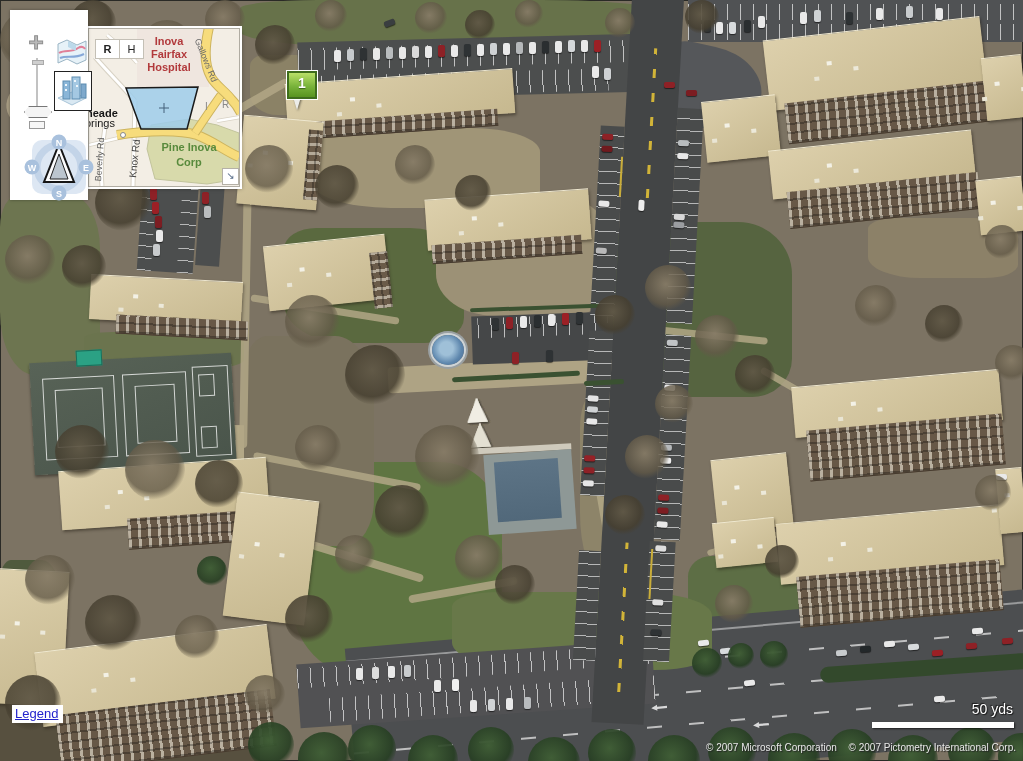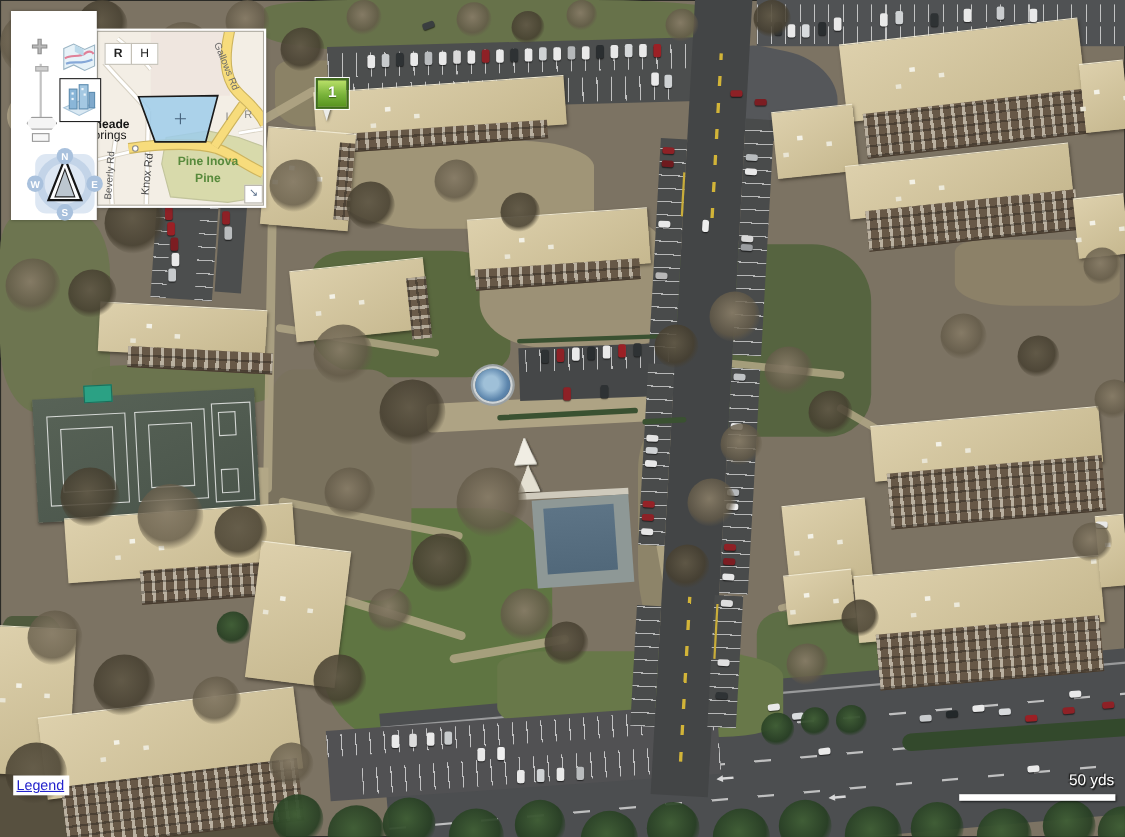--- a/index.html
+++ b/index.html
@@ -474,30 +474,39 @@
       <path d="M28,106 C60,101 92,101 108,106 C124,112 136,122 150,128" stroke="#cdb45e" stroke-width="10" fill="none"></path>
       <path d="M28,106 C60,101 92,101 108,106 C124,112 136,122 150,128" stroke="#f7dc7c" stroke-width="8" fill="none"></path>
       <path d="M106,104 C114,92 122,80 132,66" stroke="#cdb45e" stroke-width="9" fill="none"></path>
       <path d="M106,104 C114,92 122,80 132,66" stroke="#f7dc7c" stroke-width="7" fill="none"></path>
       <path d="M120,-2 C116,16 114,34 122,48 C127,57 136,62 142,70 C146,74 149,78 152,84" stroke="#cdb45e" stroke-width="10" fill="none"></path>
       <path d="M120,-2 C116,16 114,34 122,48 C127,57 136,62 142,70 C146,74 149,78 152,84" stroke="#f7dc7c" stroke-width="8" fill="none"></path>
       <circle cx="34" cy="106" r="2.5" fill="#fff" stroke="#888"></circle>
       <polygon points="37,59 109,58 98,100 52,100" fill="#9ecdeb" fill-opacity="0.85" stroke="#1a1a1a" stroke-width="1.5"></polygon>
       <path d="M70,79 H80 M75,74 V84" stroke="#44607a" stroke-width="1"></path>
     </svg>
+    <span class="lbl" style="left:38px;top:6px;width:84px;text-align:center;font-weight:bold;font-size:11px;line-height:13px;color:var(--hospital_text,#b23a3c)">
+      <span>Inova</span><br>
+      <span>Fairfax</span><br>
+      <span>Hospital</span>
+    </span>
     <span class="lbl" style="left:113px;top:8px;transform:rotate(68deg);transform-origin:0 0;font-size:9px;color:#6a6a6a">Gallows Rd</span>
     <span class="lbl" style="left:-3px;top:78px;font-weight:bold;font-size:11px;color:#161616">neade</span>
     <span class="lbl" style="left:-4px;top:88px;font-weight:normal;font-size:11px;color:#161616">orings</span>
     <span class="lbl" style="left:4px;top:152px;transform:rotate(-86deg);transform-origin:0 0;font-size:9px;color:#5a5a5a">Beverly Rd</span>
     <span class="lbl" style="left:38px;top:148px;transform:rotate(-84deg);transform-origin:0 0;font-size:10px;color:#444">Knox Rd</span>
     <span class="lbl" style="left:60px;top:112px;width:80px;text-align:center;font-weight:bold;font-size:11px;color:var(--park_text,#588a3c)">Pine Inova</span>
-    <span class="lbl" style="left:60px;top:127px;width:80px;text-align:center;font-weight:bold;font-size:11px;color:var(--park_text,#588a3c)">Pine</span>
+    <span class="lbl" style="left:60px;top:127px;width:80px;text-align:center;font-weight:bold;font-size:11px;color:var(--park_text,#588a3c)">Corp</span>
     <span class="lbl" style="left:116px;top:72px;font-size:10px;color:#888">I</span>
     <span class="lbl" style="left:133px;top:70px;font-size:10px;color:#888">R</span>
     <span class="rhbtn" style="left:6px;top:10px;font-weight:bold">R</span>
     <span class="rhbtn" style="left:30px;top:10px">H</span>
     <span id="insetResize">↘</span>
   </div>
 
   <a id="legend">Legend</a>
   <div id="scalelabel">50 yds</div>
   <div id="scalebar"></div>
+  <div id="copyright">
+    <span style="margin-left:0">© 2007 Microsoft Corporation</span>
+    <span>© 2007 Pictometry International Corp.</span>
+  </div>
 </div>
 
 </body></html>

